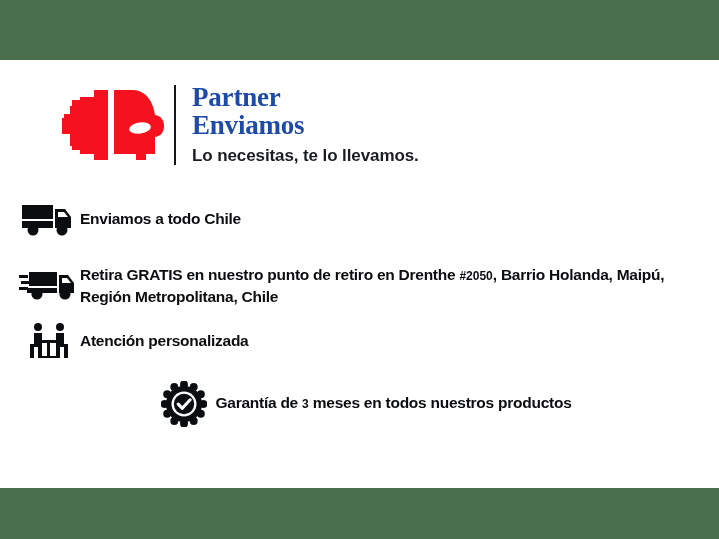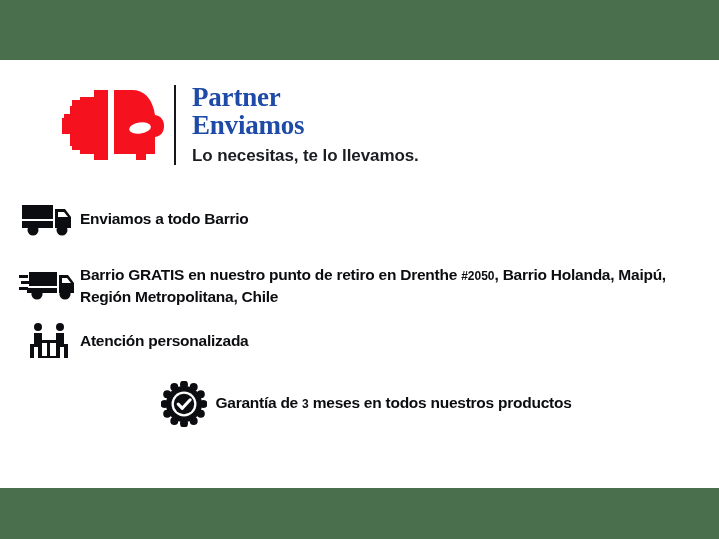--- a/index.html
+++ b/index.html
@@ -202,39 +202,39 @@
         <span class="feature-icon">
           <svg width="56" height="34" viewBox="0 0 56 34" xmlns="http://www.w3.org/2000/svg">
             <rect x="1" y="2" width="31" height="14" fill="#0c0d10"></rect>
             <rect x="1" y="18" width="31" height="7" fill="#0c0d10"></rect>
             <path fill="#0c0d10" d="M34 6 L44 6 L50 14 L50 25 L34 25 Z"></path>
             <path fill="#ffffff" d="M37 9 L43 9 L47 14 L37 14 Z"></path>
             <circle cx="12" cy="27" r="5.5" fill="#0c0d10"></circle>
             <circle cx="41" cy="27" r="5.5" fill="#0c0d10"></circle>
           </svg>
         </span>
-        <span class="feature-text">Enviamos a todo Barrio</span>
+        <span class="feature-text">Enviamos a todo Chile</span>
       </div>
 
       <div class="feature-row row-pickup">
         <span class="feature-icon">
           <svg width="60" height="36" viewBox="0 0 60 36" xmlns="http://www.w3.org/2000/svg">
             <rect x="0" y="9" width="9" height="3" fill="#0c0d10"></rect>
             <rect x="2" y="15" width="8" height="3" fill="#0c0d10"></rect>
             <rect x="0" y="21" width="9" height="3" fill="#0c0d10"></rect>
             <rect x="10" y="6" width="28" height="14" fill="#0c0d10"></rect>
             <rect x="8" y="22" width="30" height="5" fill="#0c0d10"></rect>
             <path fill="#0c0d10" d="M40 9 L49 9 L55 17 L55 27 L40 27 Z"></path>
             <path fill="#ffffff" d="M43 12 L48 12 L52 17 L43 17 Z"></path>
             <circle cx="18" cy="28" r="5.6" fill="#0c0d10"></circle>
             <circle cx="46" cy="28" r="5.6" fill="#0c0d10"></circle>
           </svg>
         </span>
         <span class="feature-text">
-          <span>Barrio GRATIS en nuestro punto de retiro en Drenthe </span><span class="small-num">#2050</span><span>, Barrio Holanda, Maipú, Región Metropolitana, Chile</span>
+          <span>Retira GRATIS en nuestro punto de retiro en Drenthe </span><span class="small-num">#2050</span><span>, Barrio Holanda, Maipú, Región Metropolitana, Chile</span>
         </span>
       </div>
 
       <div class="feature-row row-attention">
         <span class="feature-icon">
           <svg width="44" height="40" viewBox="0 0 44 40" xmlns="http://www.w3.org/2000/svg">
 
             <circle cx="11" cy="5" r="4" fill="#0c0d10"></circle>
             <path fill="#0c0d10" d="M7 11 L15 11 L15 22 L7 22 Z"></path>
             <rect x="3" y="22" width="4" height="14" fill="#0c0d10"></rect>

